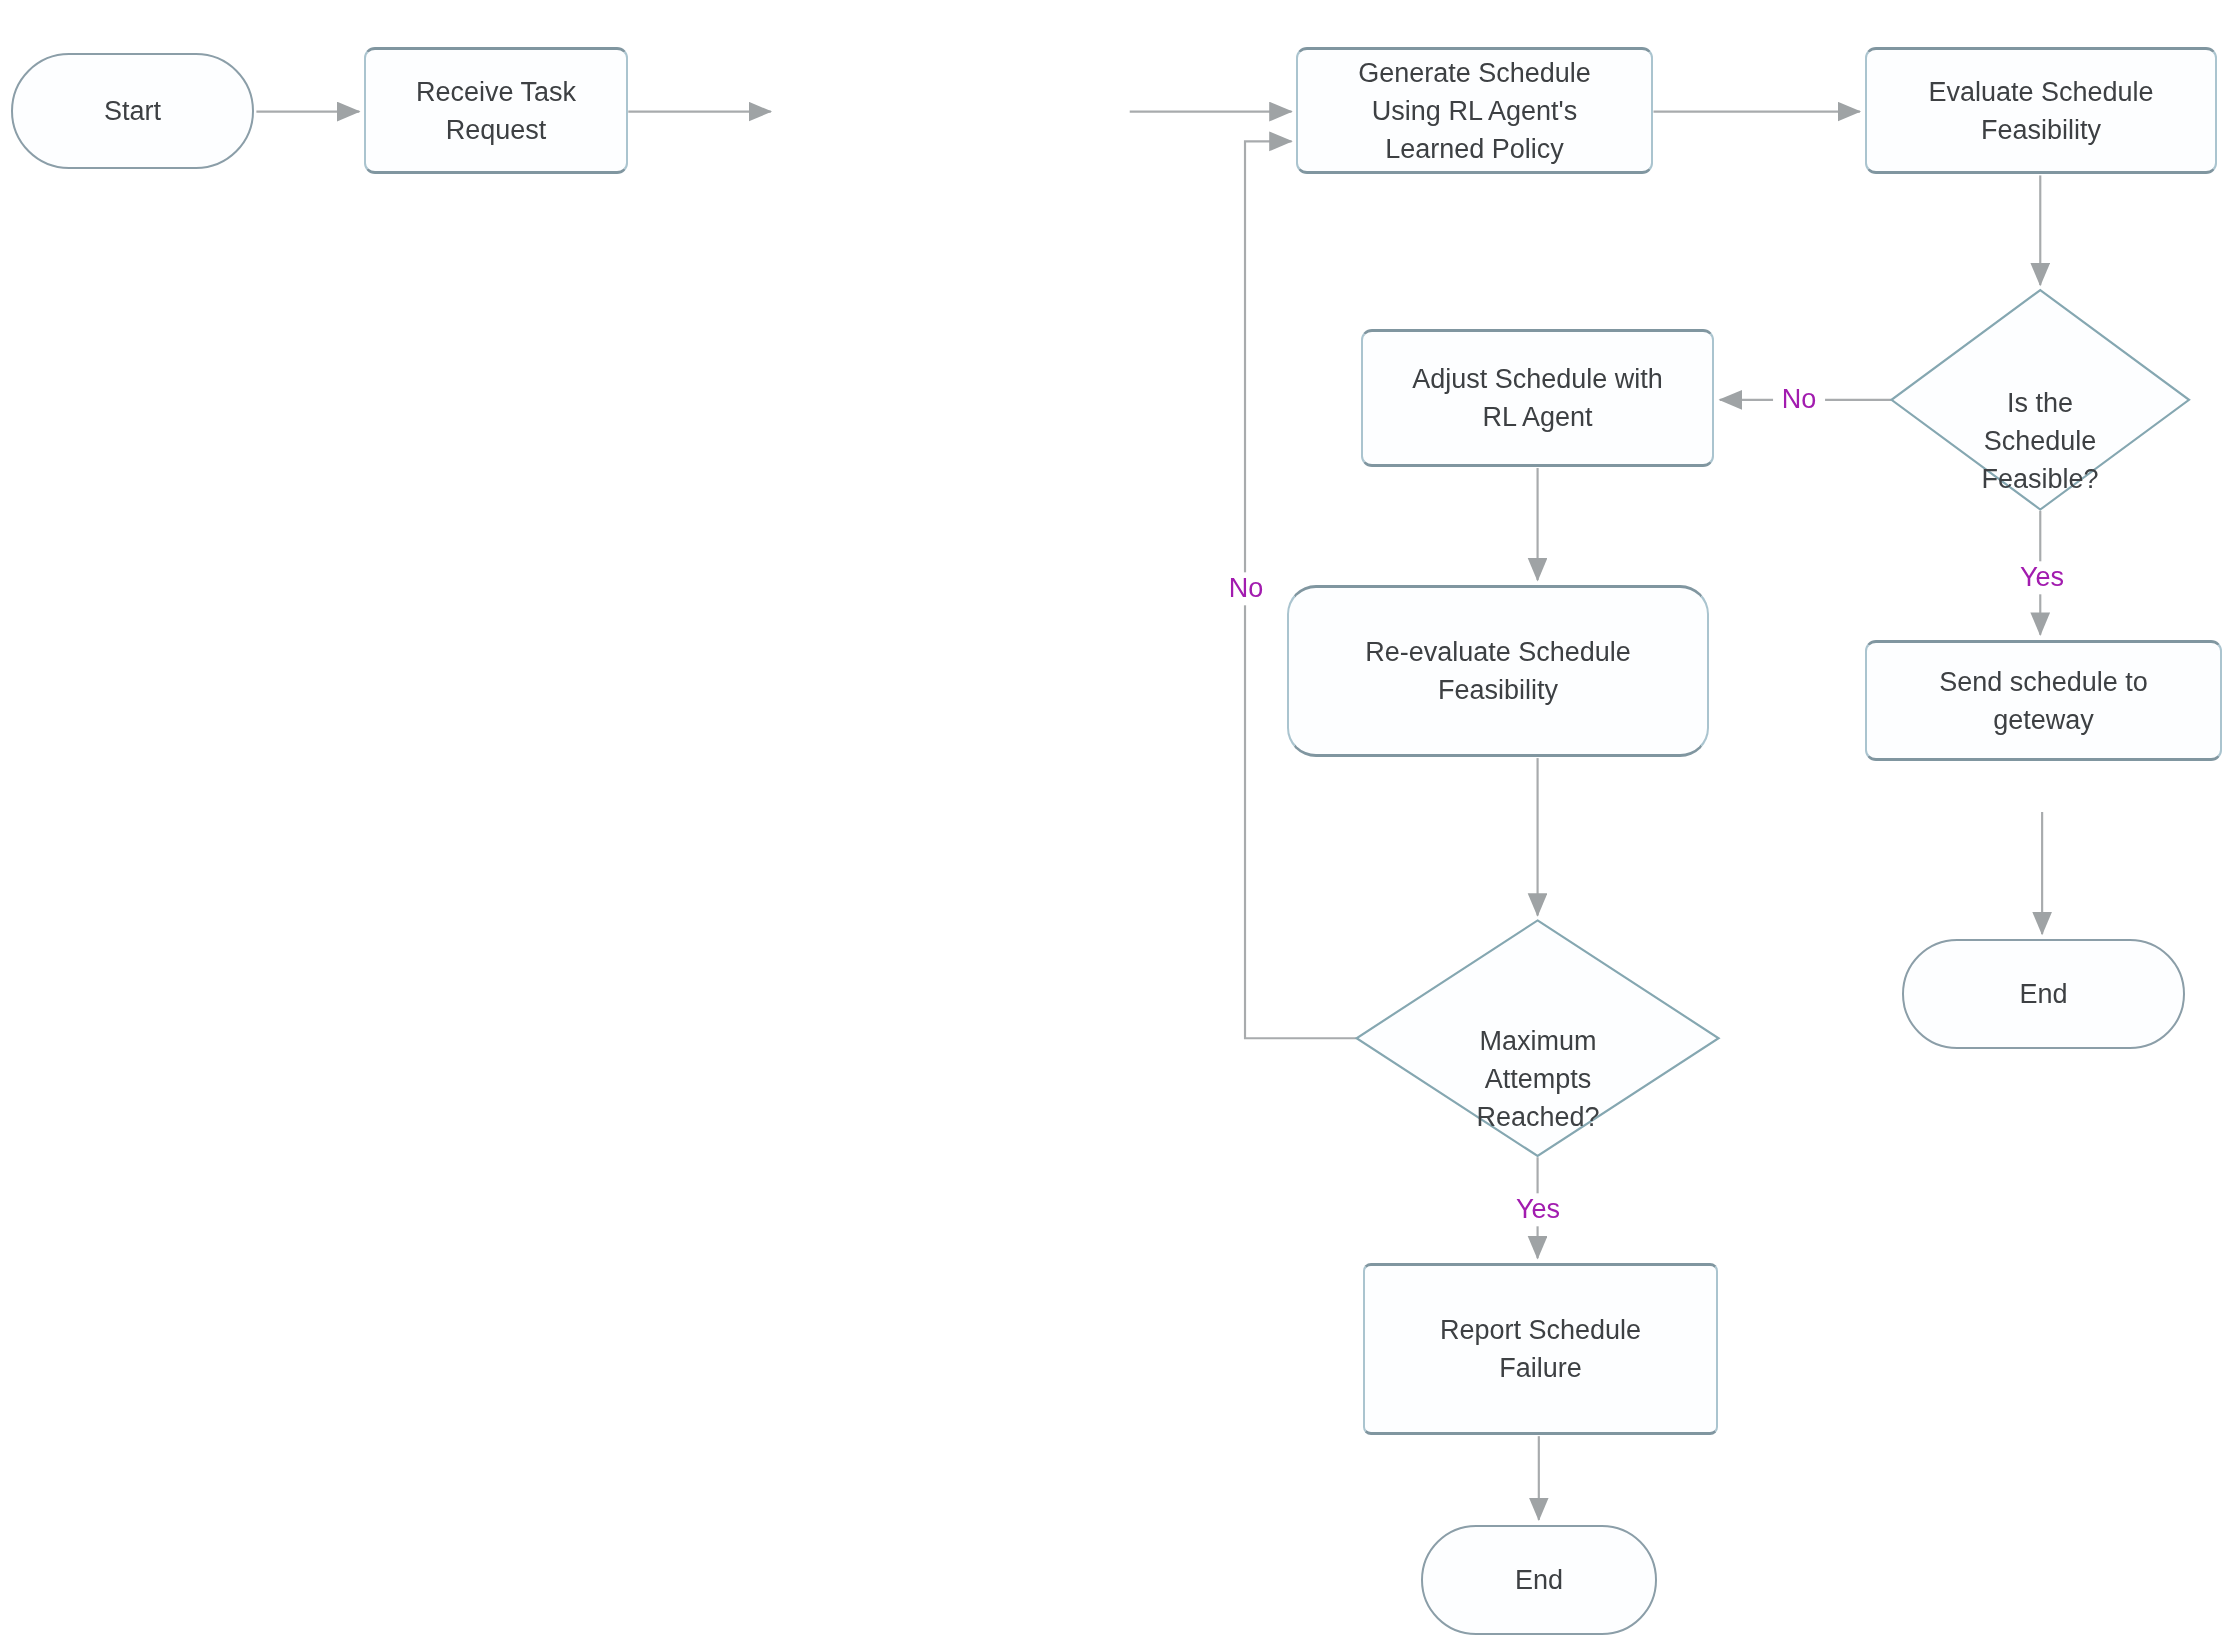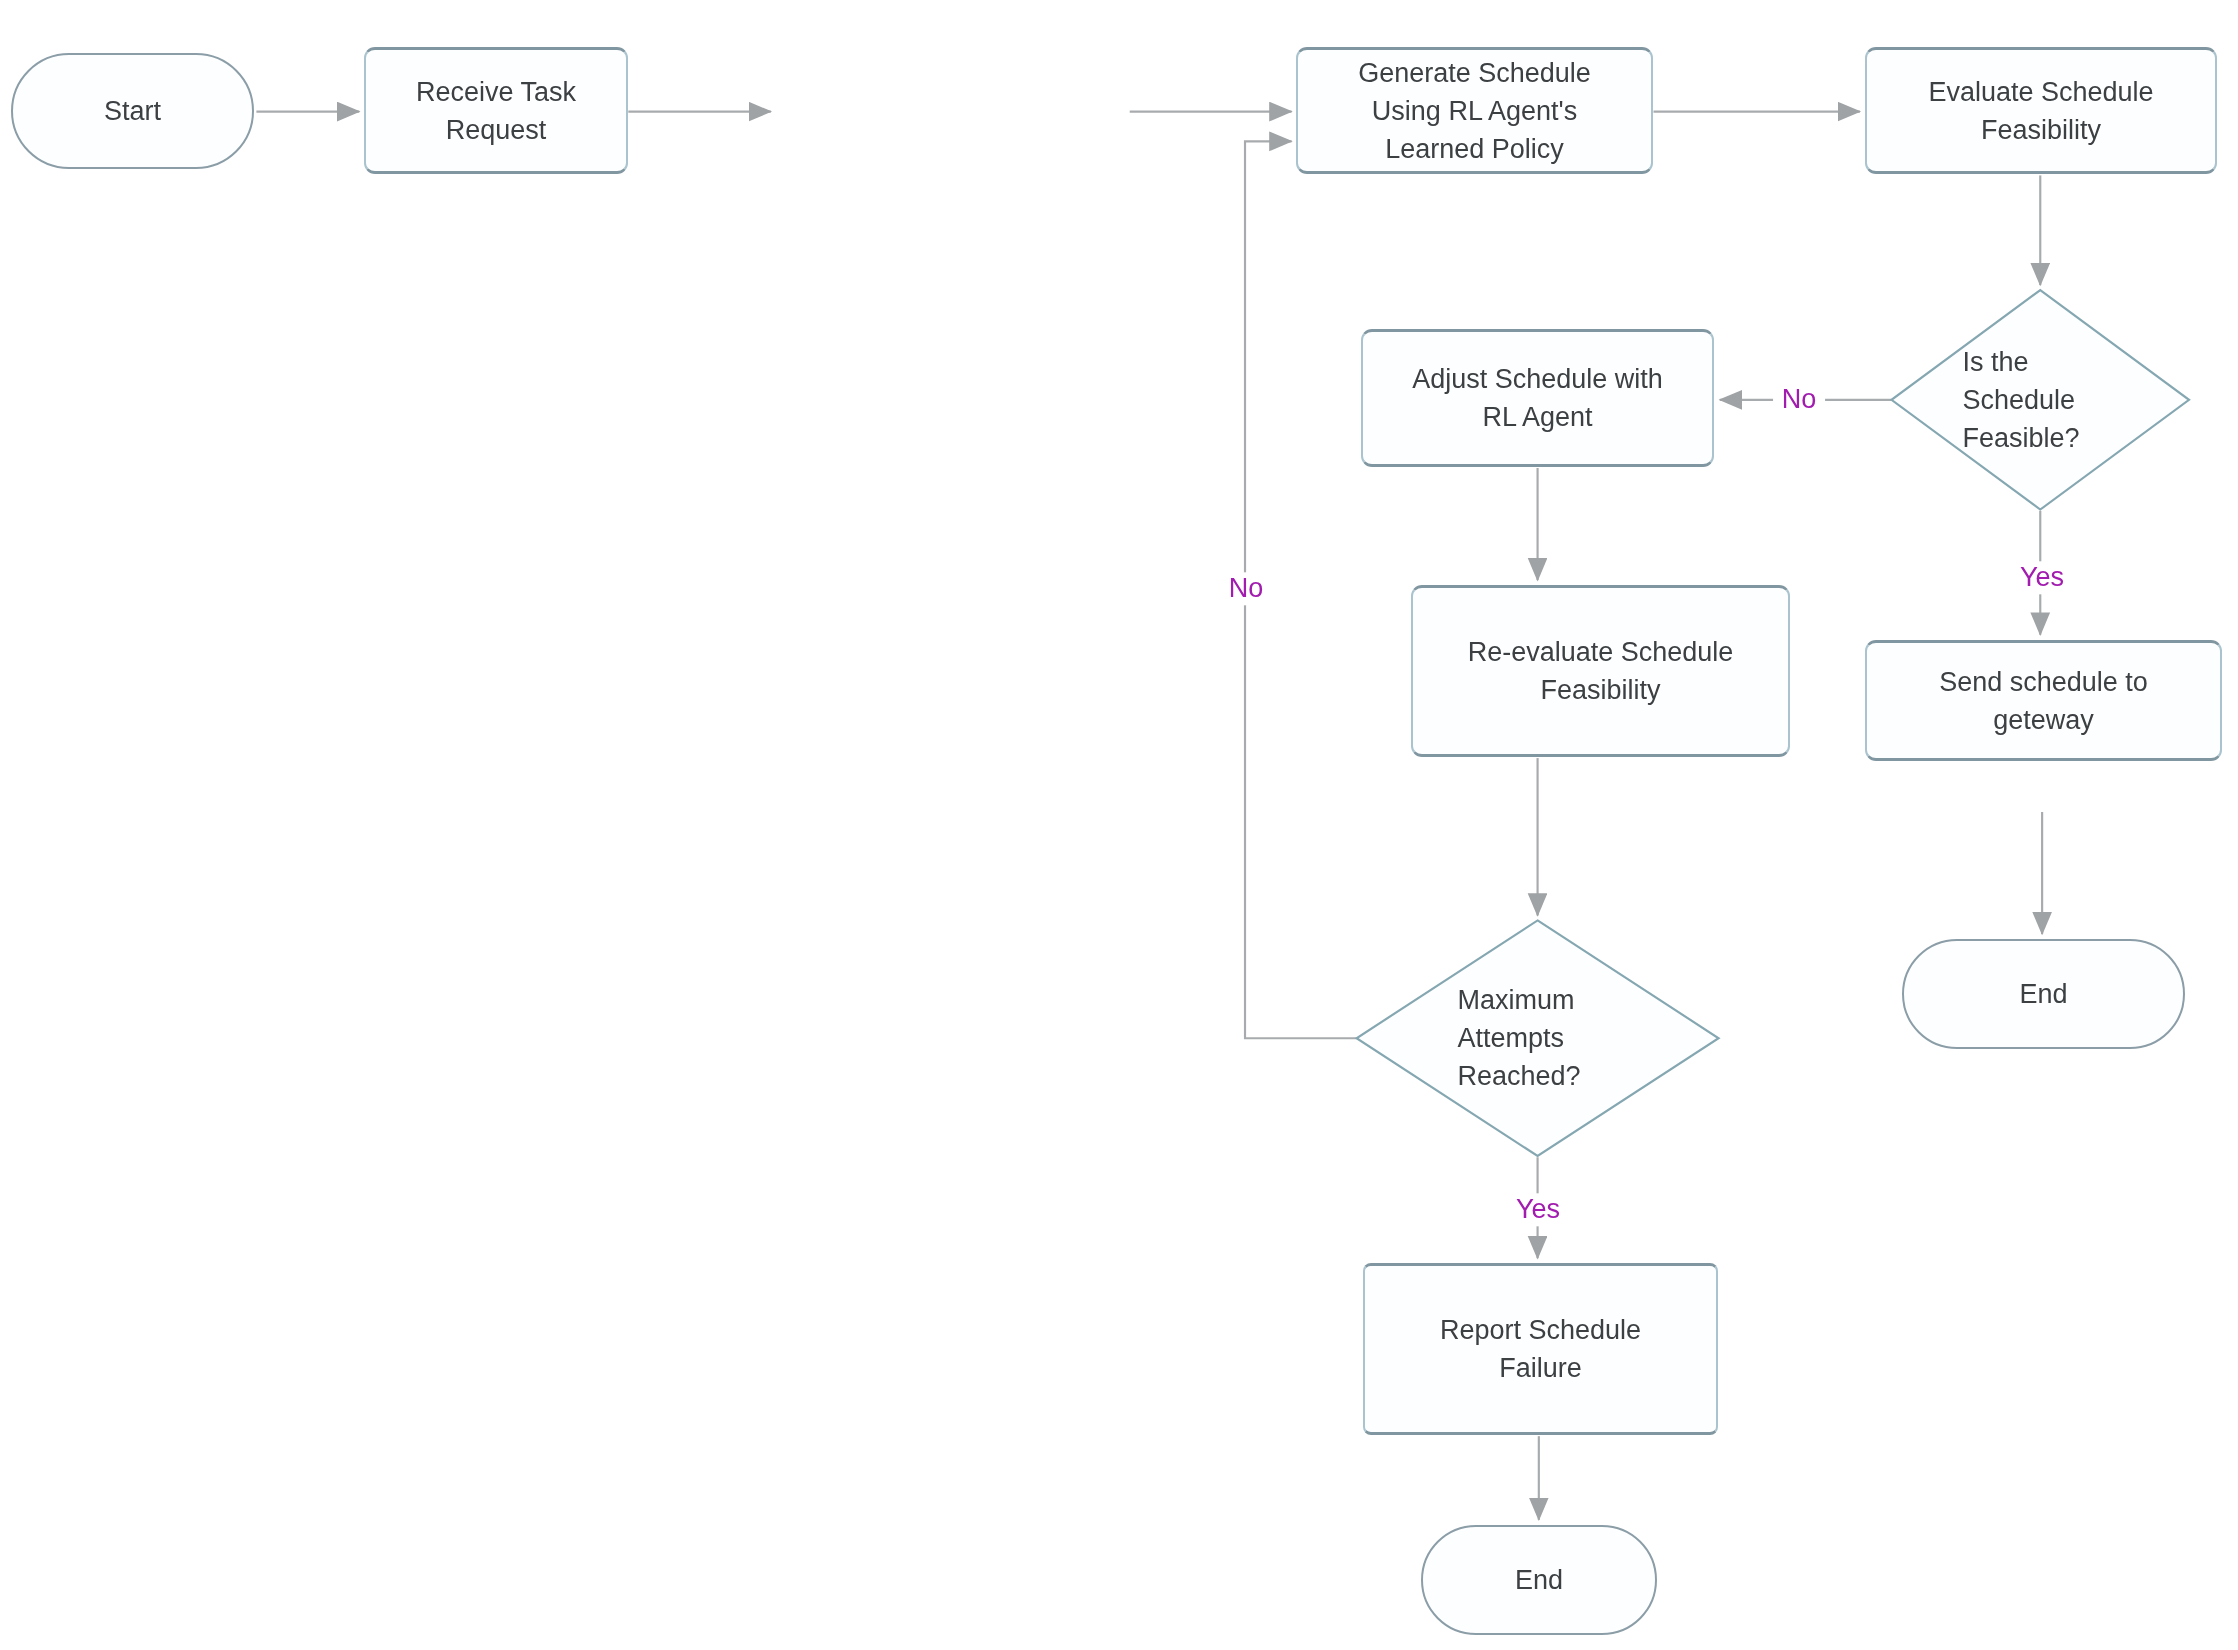--- a/index.html
+++ b/index.html
@@ -39,25 +39,26 @@
     padding: 0 34px;
   }
   .process.narrowpad { padding: 0 7px; }
   .terminator {
     border: 2.5px solid #8b9ea8;
     padding: 0 12.4px;
   }
   .decision-label {
     position: absolute;
     transform: translate(-50%, -50%);
-    text-align: left;
+    text-align: center;
     font-size: 27px;
     line-height: 38px;
     z-index: 3;
     background: transparent;
+    margin-top: 41px;
   }
   .edge-label {
     position: absolute;
     transform: translate(-50%, -50%);
     background: #ffffff;
     padding: 1.2px 8.7px;
     font-size: 27px;
     line-height: 31px;
     color: #a21caf;
     z-index: 4;
@@ -108,21 +109,21 @@
   </div>
 
   <div class="node process" style="left:1296px; top:47px; width:357px; height:127px;">
     <span>Generate Schedule Using RL Agent's Learned Policy</span>
   </div>
 
   <div class="node process" style="left:1361px; top:329px; width:353px; height:138px;">
     <span>Adjust Schedule with RL Agent</span>
   </div>
 
-  <div class="node process" style="left:1411px; top:585px; width:379px; height:172px;">
+  <div class="node process" style="left:1287px; top:585px; width:422px; height:172px;border-radius:29px;">
     <span>Re-evaluate Schedule Feasibility</span>
   </div>
 
   <div class="node process" style="left:1865px; top:640px; width:357px; height:121px;">
     <span>Send schedule to geteway</span>
   </div>
 
   <div class="node terminator" style="left:1902px; top:939px; width:283px; height:110px; border-radius:55px;">
     <span>End</span>
   </div>

